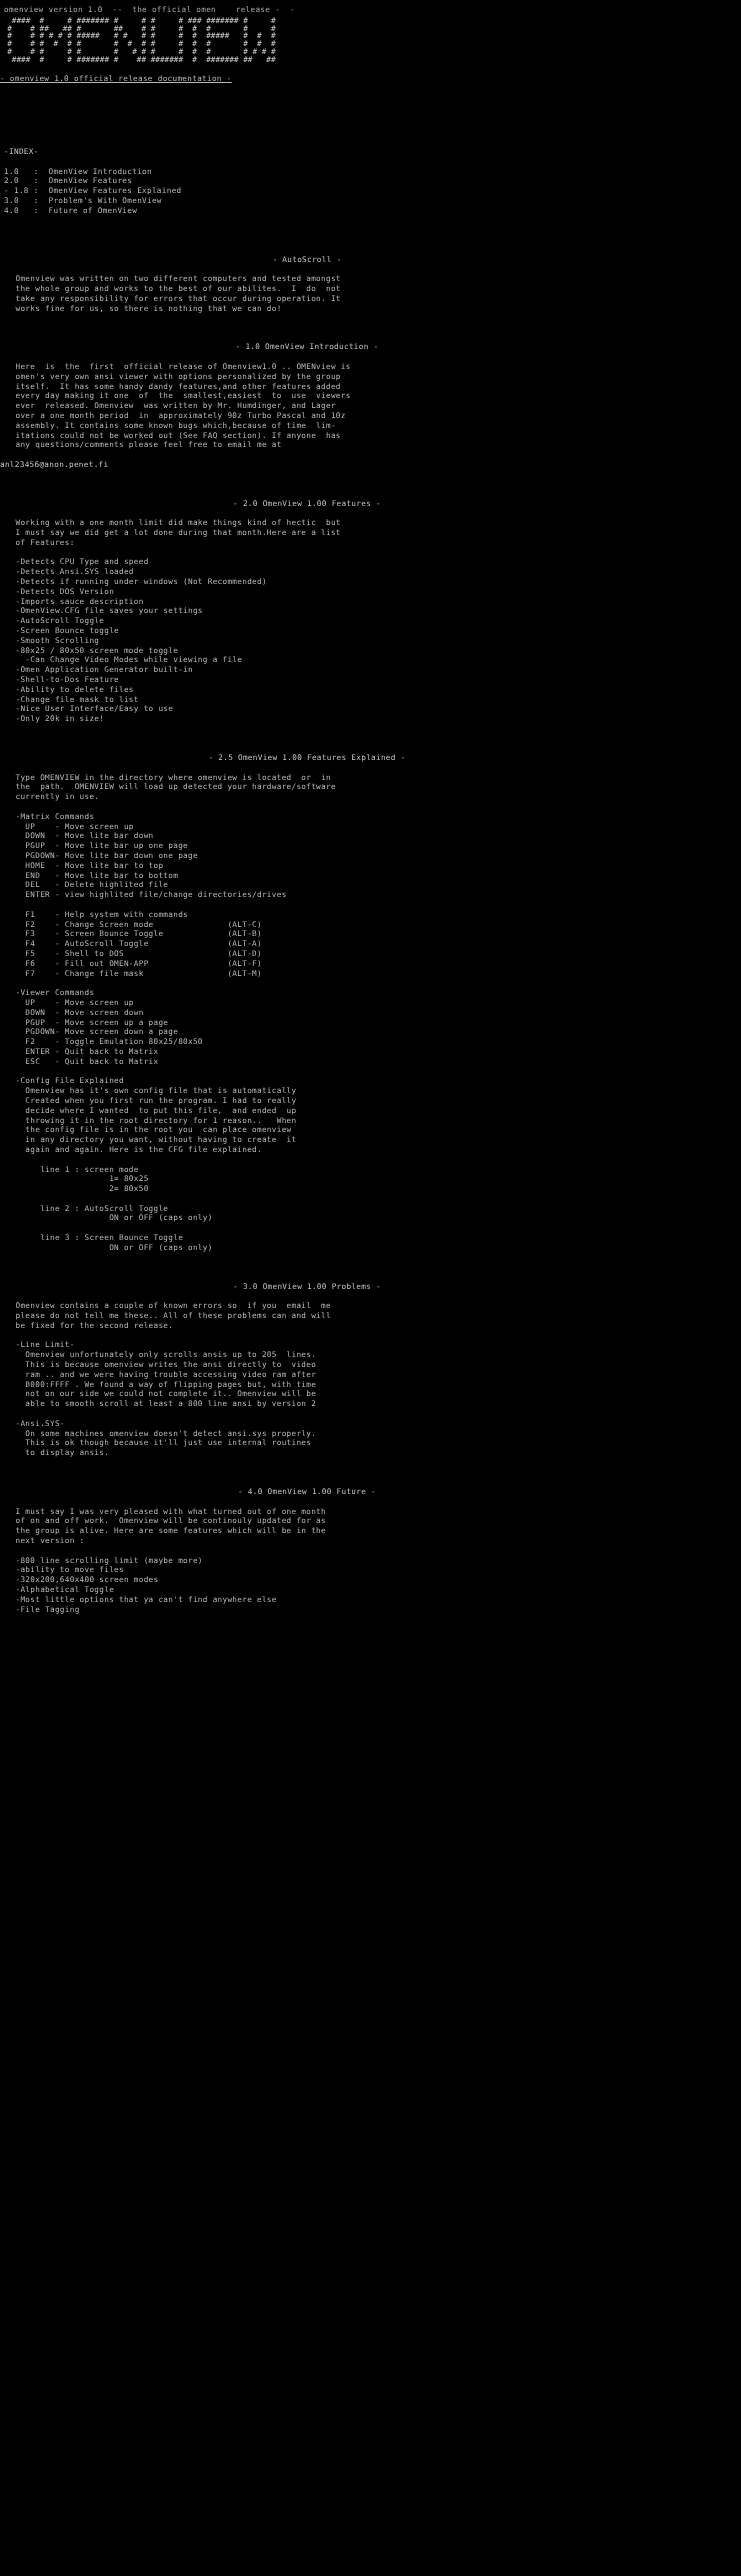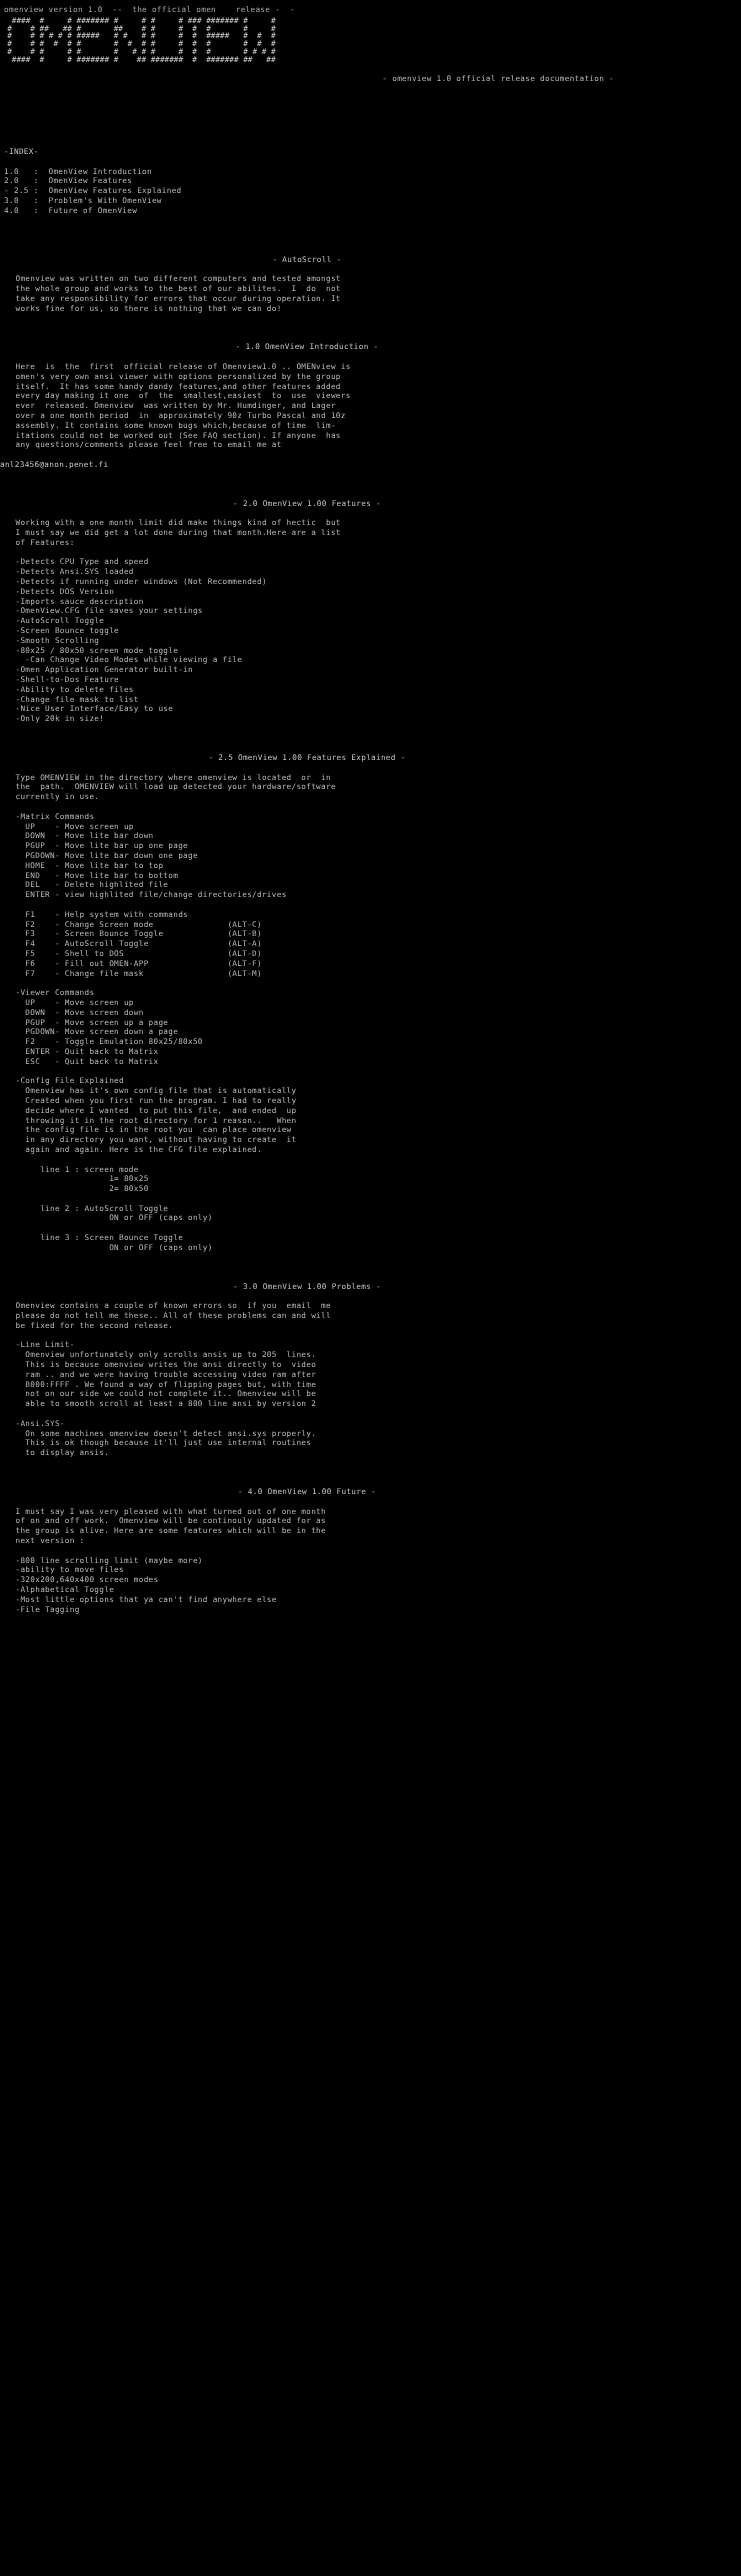--- a/index.html
+++ b/index.html
@@ -41,24 +41,25 @@
   .ascii-logo {
     display: block;
     padding: 2.1px 0 0 7.2px;
     font-size: 7.7px;
     line-height: 7.7px;
     letter-spacing: 0;
     color: #d0d0d0;
     white-space: pre;
   }
   .subtitle {
-    text-align: right;
+    text-align: left;
     padding: 10.3px 0 0 0;
     color: #b9b9b9;
     white-space: pre;
+    text-decoration: underline;
   }
   .block {
     padding-left: 4.1px;
     white-space: pre;
   }
   .spacer-s { height: 9.8px; }
   .spacer-m { height: 19.6px; }
   .spacer-l { height: 29px; }
   .spacer-xl { height: 39px; }
   .indexhead { padding-left: 4.1px; white-space: pre; margin-top: 44px; }
@@ -93,21 +94,21 @@
   <div class="subtitle">- omenview 1.0 official release documentation -</div>
 
   <div class="spacer-m"></div>
 
   <div class="indexhead">-INDEX-</div>
 
   <div class="spacer-s"></div>
 
   <pre class="block" id="index-entries">1.0   :  OmenView Introduction
 2.0   :  OmenView Features
-- 2.5 :  OmenView Features Explained
+- 1.8 :  OmenView Features Explained
 3.0   :  Problem's With OmenView
 4.0   :  Future of OmenView</pre>
 
   <div class="spacer-xl"></div>
 
   <div class="section-title">- AutoScroll -</div>
   <div class="spacer-s"></div>
   <pre class="body-text">Omenview was written on two different computers and tested amongst
 the whole group and works to the best of our abilites.  I  do  not
 take any responsibility for errors that occur during operation. It

